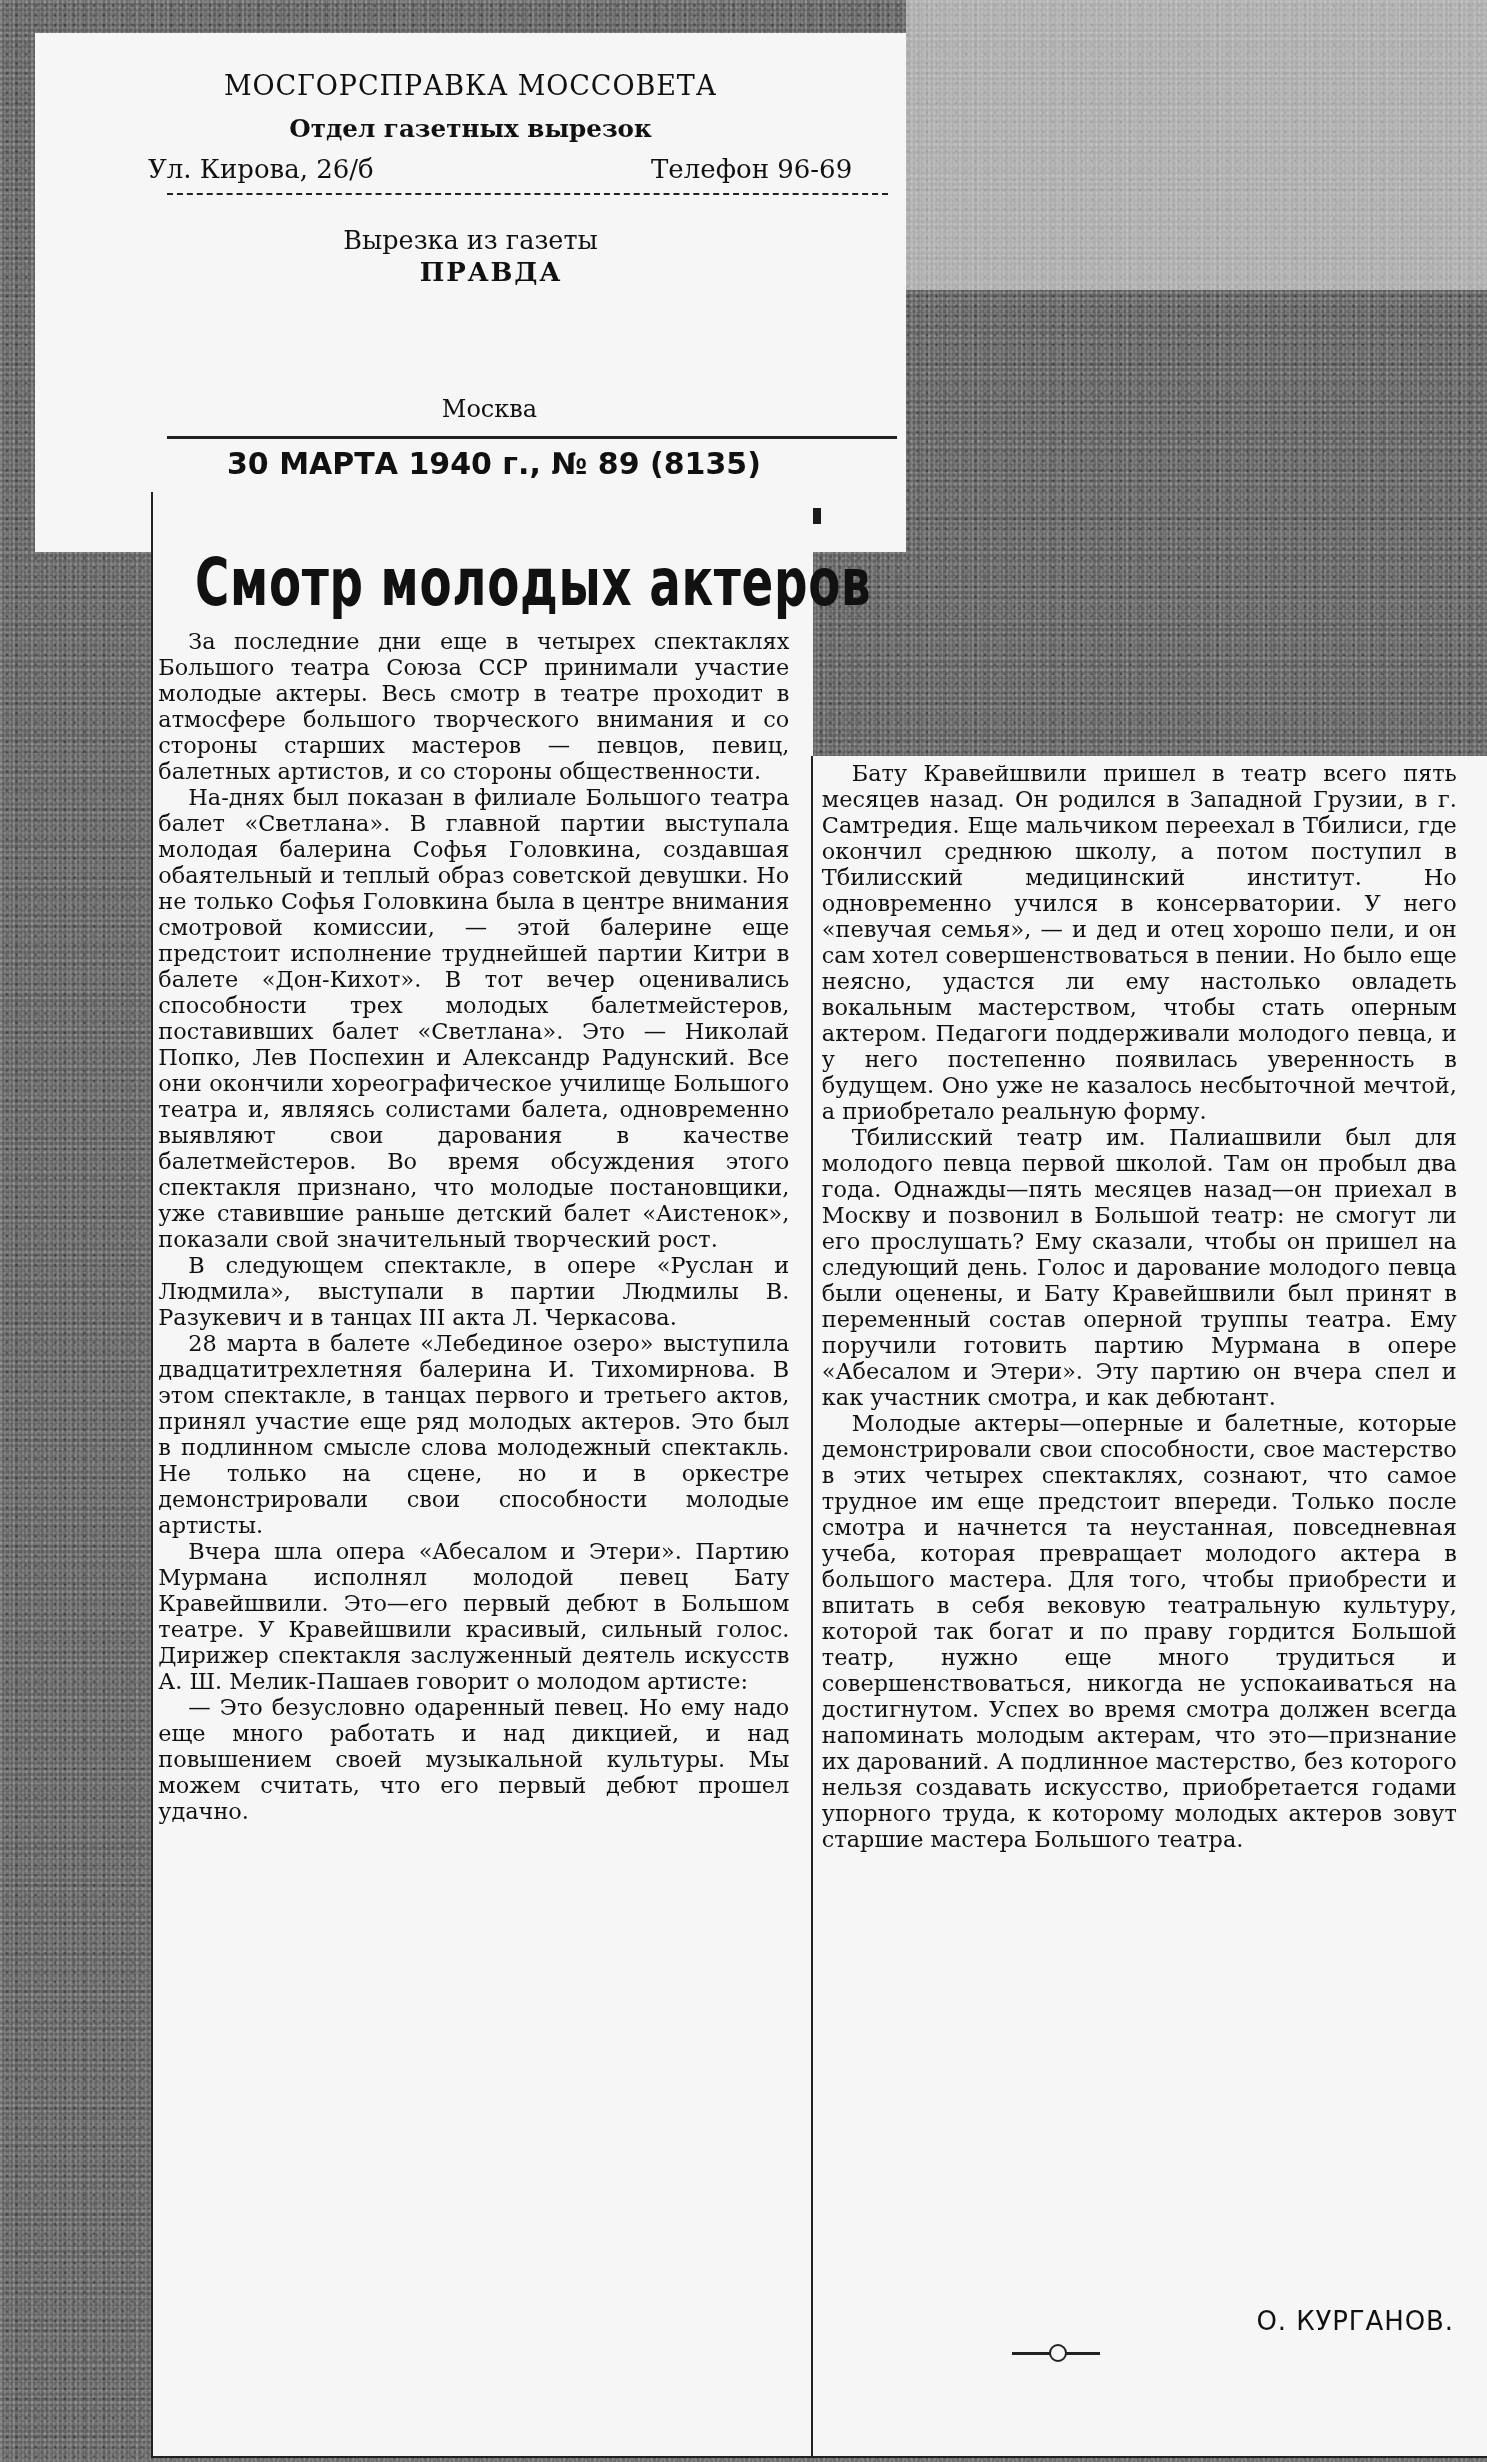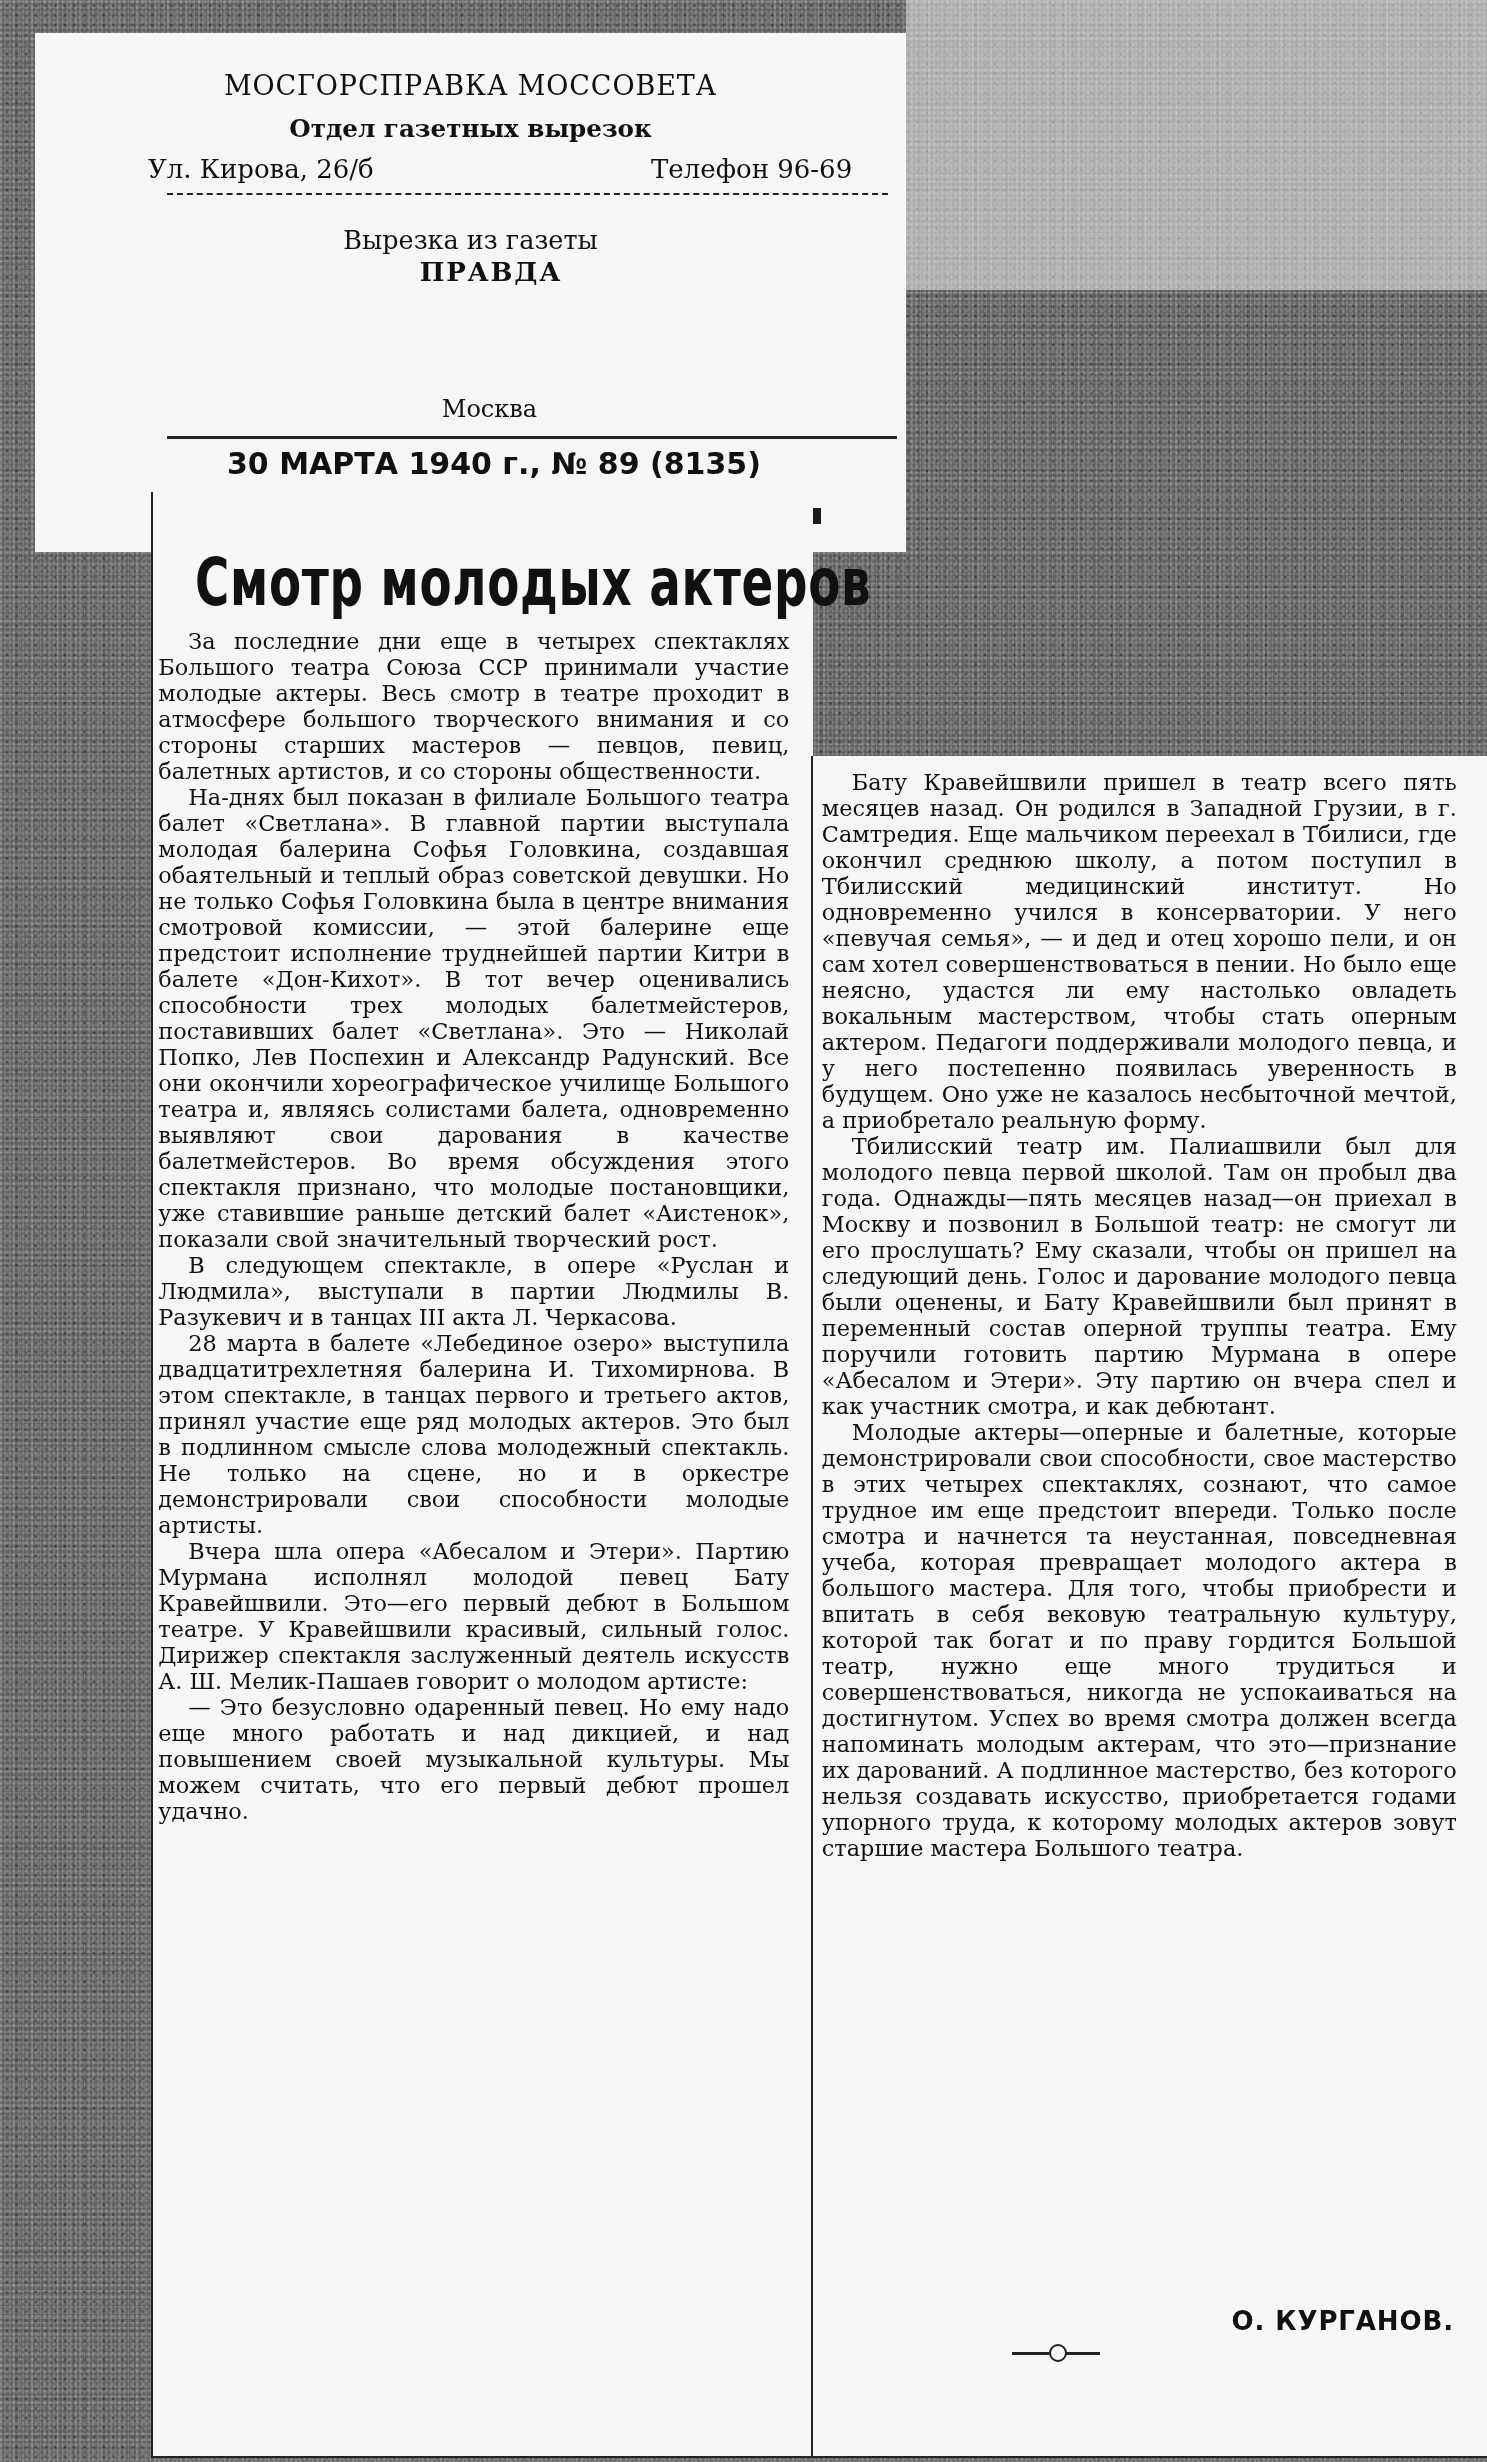--- a/index.html
+++ b/index.html
@@ -52,22 +52,22 @@
   }
   .col-text {
     position: absolute; font-size: 22.4px; line-height: 26px;
     text-align: justify; hyphens: manual;
   }
   .col-text p { margin: 0; text-indent: 30px; }
   #left-text { left: 5.3px; top: 136px; width: 631px; }
 
   
   #right-col { left: 811px; top: 756px; width: 676px; height: 1702px; border-left: 2.6px solid #222; }
-  #right-text { left: 8.8px; top: 13px; width: 635px; }
-  #byline { position: absolute; right: 35px; top: 1550px; font-size: 26px; font-weight: bold; letter-spacing: 0.9px; font-family: "DejaVu Sans", "Liberation Sans", sans-serif; }
+  #right-text { left: 8.8px; top: 4px; width: 635px; }
+  #byline { position: absolute; right: 35px; top: 1550px; font-size: 26px; font-weight: normal; letter-spacing: 0.9px; font-family: "DejaVu Sans", "Liberation Sans", sans-serif; }
   #end-mark { position: absolute; left: 199px; top: 1588px; width: 70px; height: 17.6px; }
   #end-mark .bar { position: absolute; top: 8px; height: 2.6px; background: #222; width: 88px; }
   #end-mark .ring { position: absolute; left: 37px; top: 0; width: 14px; height: 14px; border: 2.6px solid #222; border-radius: 50%; background: #f6f6f6; }
   #bottom-rule { position: absolute; left: 0; right: 0; bottom: 0; border-top: 2.6px solid #222; }
 </style>
 </head>
 <body>
 
 <div class="lighten" style="left:906px; top:0; width:581px; height:290px;"></div>
 

